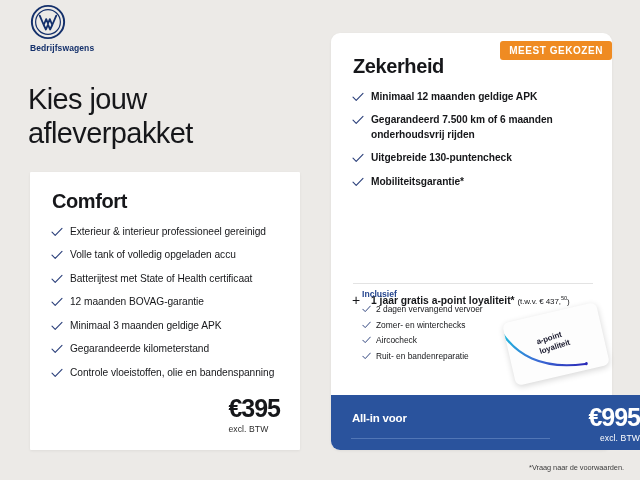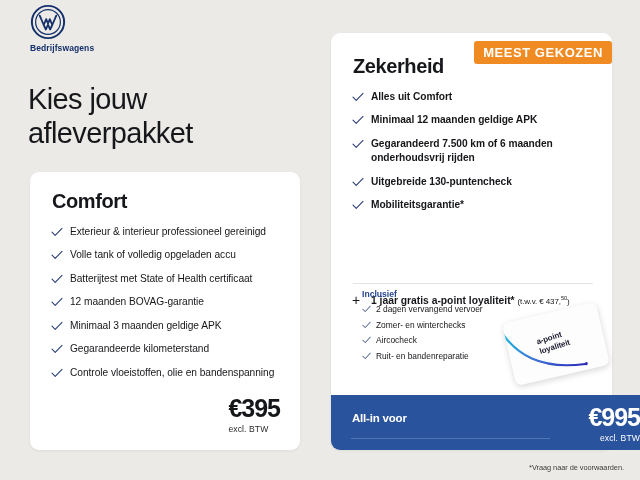--- a/index.html
+++ b/index.html
@@ -27,21 +27,21 @@
     width: 290px;
     font-size: 29px; line-height: 1.18;
     font-weight: 500; color: #16171a;
     letter-spacing: -0.6px;
   }
 
   
   .card-comfort {
     position: absolute; left: 30px; top: 172px;
     width: 270px; height: 278px;
-    background: #ffffff; border-radius: 9px;
+    background: #ffffff; border-radius: 1px;
     box-shadow: 0 1px 3px rgba(0,0,0,.06);
   }
   .card-zeker {
     position: absolute; left: 331px; top: 33px;
     width: 281px; height: 417px;
     background: #ffffff; border-radius: 9px;
     box-shadow: 0 1px 3px rgba(0,0,0,.06);
     overflow: visible;
   }
 
@@ -49,21 +49,21 @@
     font-size: 20px; font-weight: 700; color: #16171a;
     letter-spacing: -0.4px;
     text-align: center;
   }
   .comfort-title { position: absolute; left: 22px; top: 18px; }
   .zeker-title   { position: absolute; left: 22px; top: 22px; }
 
   .badge {
     position: absolute; right: 0px; top: 8px;
     background: #ef8b22; color: #ffffff;
-    font-size: 13px; font-weight: bold; letter-spacing: .55px;
+    font-size: 10px; font-weight: bold; letter-spacing: .55px;
     padding: 4px 9px 4px 9px; border-radius: 3px;
     white-space: nowrap;
   }
 
   
   ul.features { list-style: none; }
   .comfort-list { position: absolute; left: 21px; top: 53px; width: 236px; }
   .zeker-list   { position: absolute; left: 21px; top: 57px; width: 248px; }
 
   ul.features li {
@@ -233,25 +233,20 @@
       <div class="price-main">€395</div>
       <div class="price-sub">excl. BTW</div>
     </div>
   </div>
 
   <div class="card-zeker">
     <div class="badge">MEEST GEKOZEN</div>
     <div class="card-title zeker-title">Zekerheid</div>
 
     <ul class="features zeker-list" id="zeker-list">
-        <li><span class="chk">
-            <svg viewBox="0 0 12 10" width="12" height="10">
-              <path d="M1 5.2 L4.2 8.4 L11 1.4" fill="none" stroke="#2a3f7a" stroke-width="1.1" stroke-linecap="round" stroke-linejoin="round"></path>
-            </svg>
-          </span><span>Alles uit Comfort</span></li>
         <li><span class="chk">
             <svg viewBox="0 0 12 10" width="12" height="10">
               <path d="M1 5.2 L4.2 8.4 L11 1.4" fill="none" stroke="#2a3f7a" stroke-width="1.1" stroke-linecap="round" stroke-linejoin="round"></path>
             </svg>
           </span><span>Minimaal 12 maanden geldige APK</span></li>
         <li><span class="chk">
             <svg viewBox="0 0 12 10" width="12" height="10">
               <path d="M1 5.2 L4.2 8.4 L11 1.4" fill="none" stroke="#2a3f7a" stroke-width="1.1" stroke-linecap="round" stroke-linejoin="round"></path>
             </svg>
           </span><span>Gegarandeerd 7.500 km of 6 maanden onderhoudsvrij rijden</span></li>

